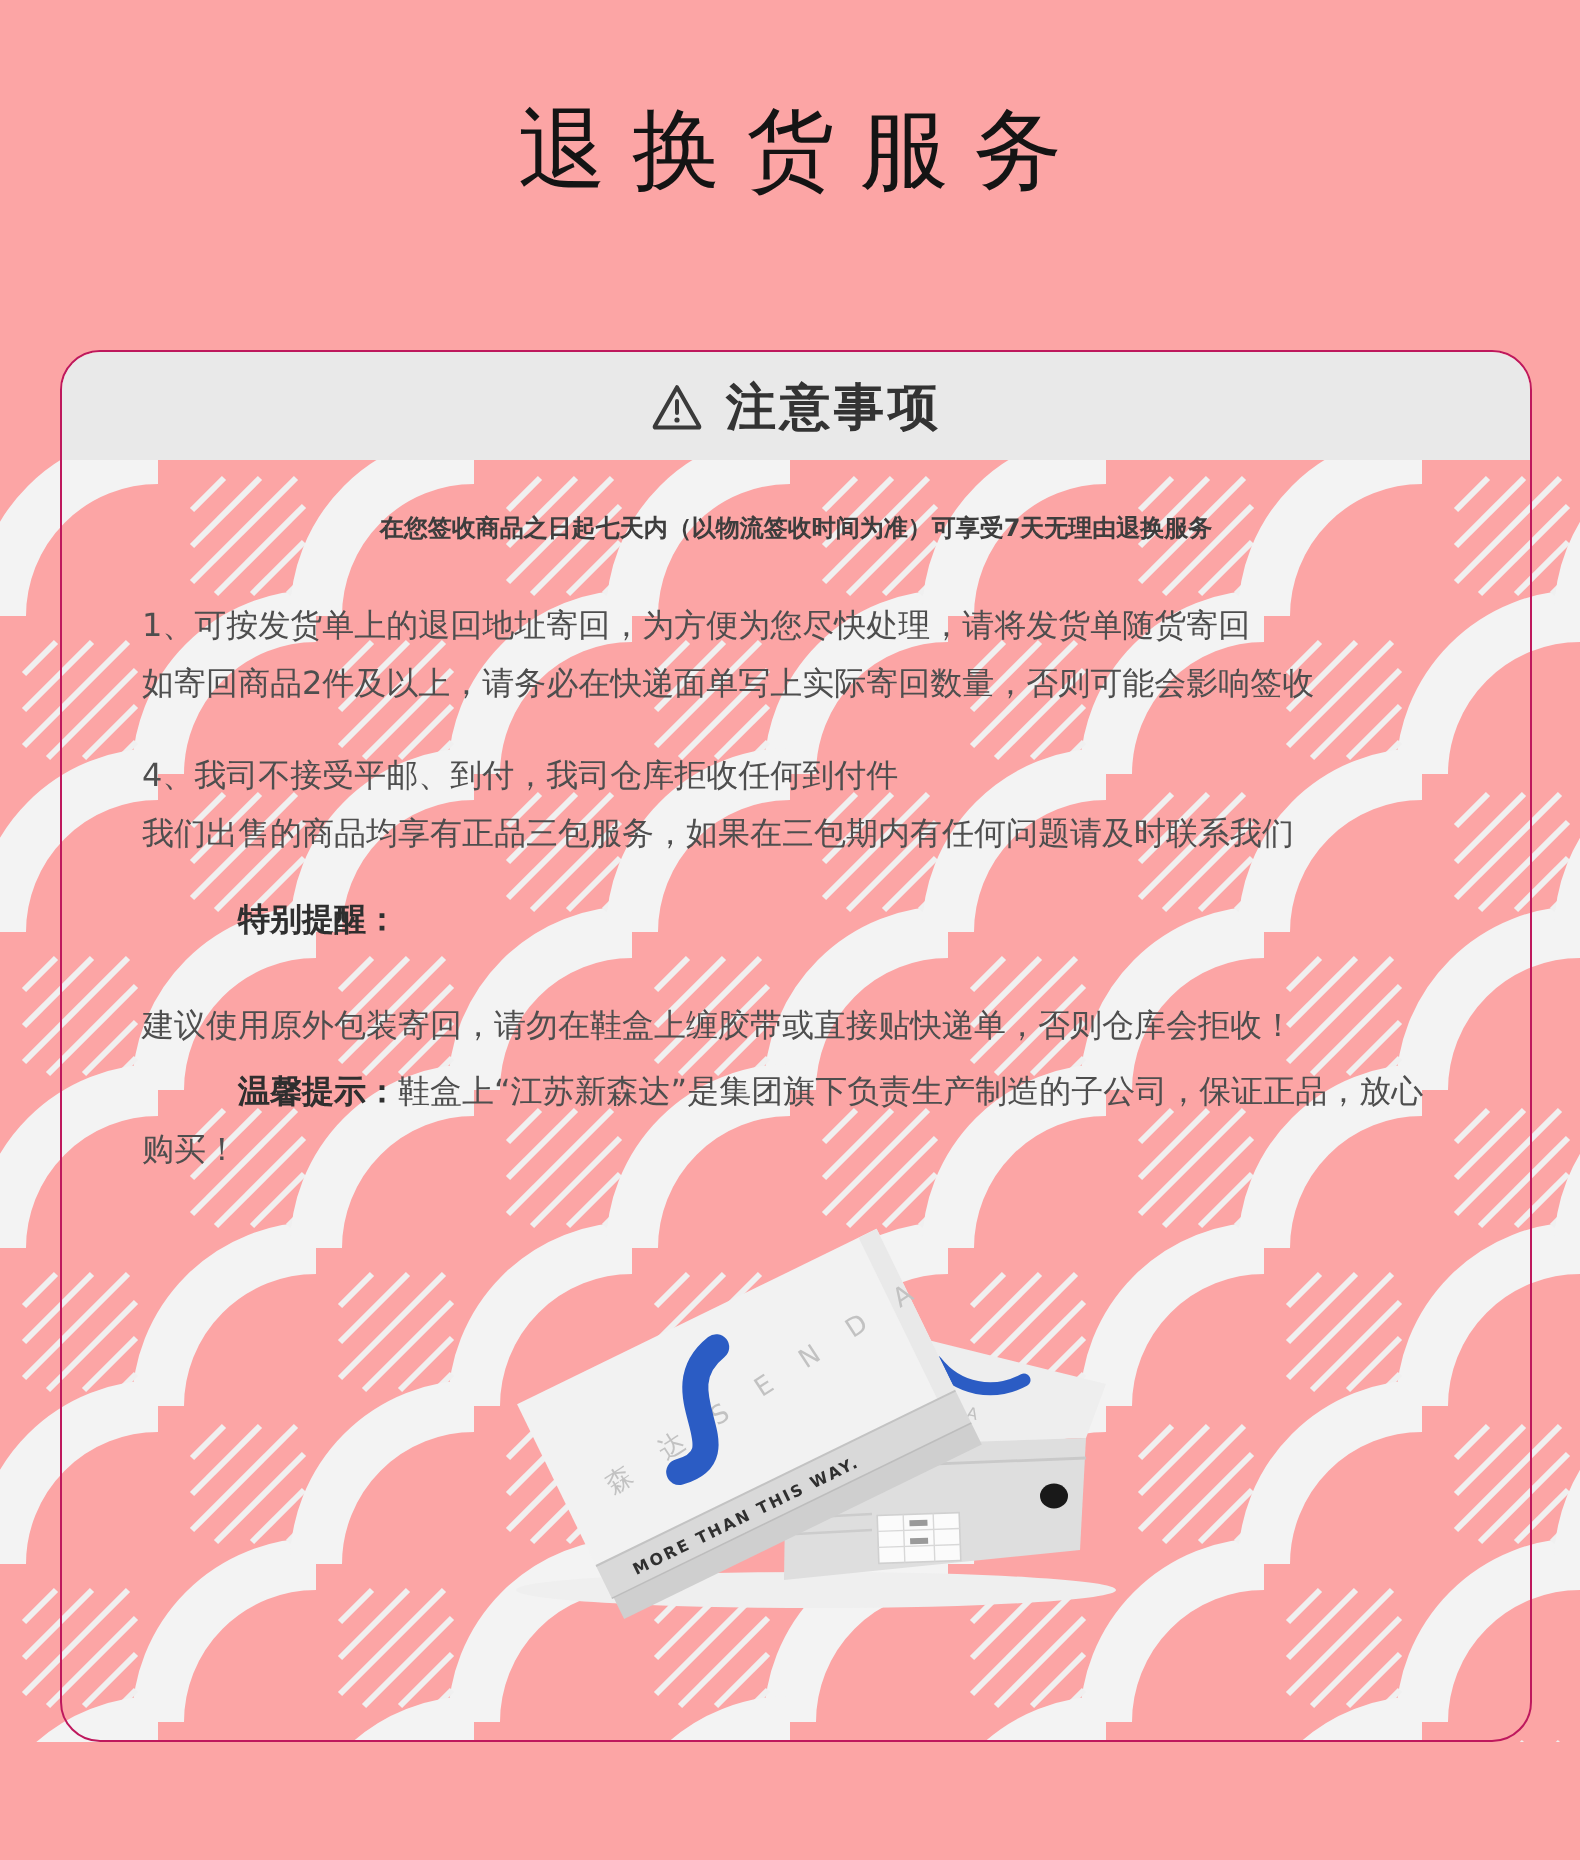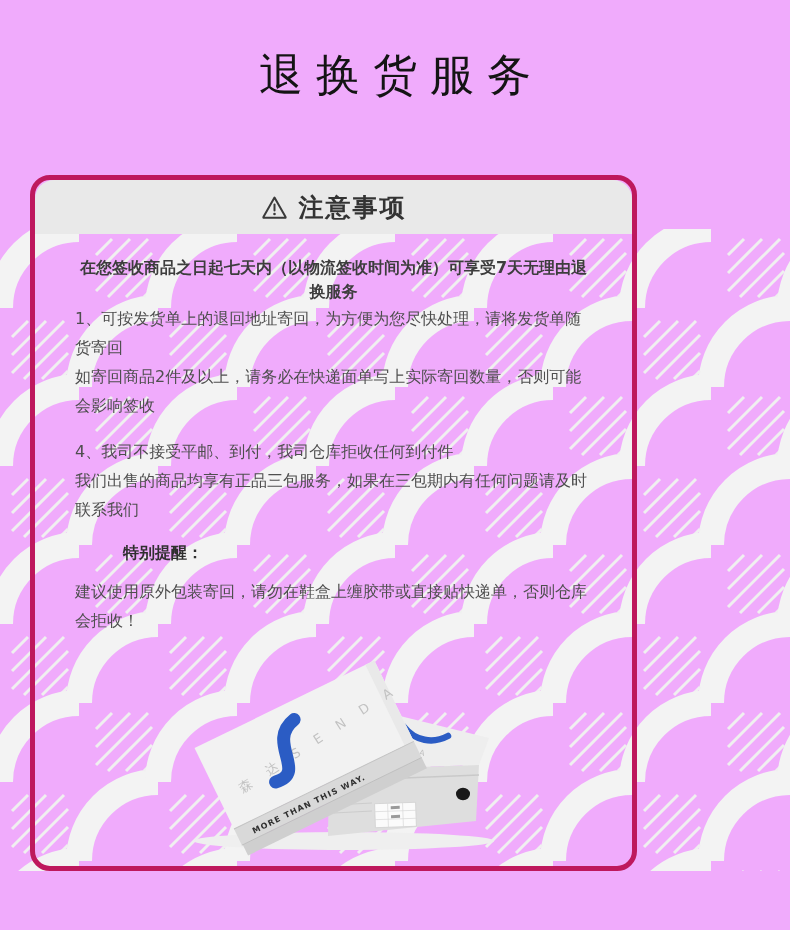--- a/index.html
+++ b/index.html
@@ -1,35 +1,35 @@
 <!DOCTYPE html>
 <html><head>
 <meta charset="utf-8">
 <style>
   html,body{margin:0;padding:0;}
   body{background:#ffffff;font-family:"DejaVu Sans","Liberation Sans",sans-serif;}
-  .page{position:relative;width:790px;height:930px;background:#f0abfc;overflow:hidden;}
+  .page{position:relative;width:790px;height:930px;background:#fca5a5;overflow:hidden;}
 
   .page-title{position:absolute;top:46px;left:0;width:100%;text-align:center;
     font-size:44px;font-weight:500;color:#141414;letter-spacing:13px;text-indent:13px;margin:0;}
 
   .pattern-band{position:absolute;left:0;top:229px;width:790px;height:642px;overflow:hidden;}
   .pattern-band svg{display:block;}
 
-  .notice-card{position:absolute;left:30px;top:175px;width:607px;height:696px;
-    border:5px solid #be185d;border-radius:20px;background:transparent;box-sizing:border-box;}
+  .notice-card{position:absolute;left:30px;top:175px;width:736px;height:696px;
+    border:1px solid #be185d;border-radius:20px;background:transparent;box-sizing:border-box;}
   .card-header{height:54px;background:#e9e9e9;border-radius:19px 19px 0 0;
     display:flex;align-items:center;justify-content:center;gap:11px;}
   .card-header .hdr-title{font-size:25px;font-weight:700;color:#333333;letter-spacing:2px;}
   .card-body{position:relative;padding:0 40px;}
 
-  .intro{margin:22px 0 0;text-align:center;font-size:16px;font-weight:700;color:#3d3d3d;line-height:24px;}
+  .intro{margin:22px 0 0;text-align:center;font-size:12px;font-weight:700;color:#3d3d3d;line-height:24px;}
   .para{margin:0;font-size:16px;color:#4e4e4e;line-height:29px;}
-  .m22{} .m13{margin-top:13px;} .m17{margin-top:17px;}
-  .m14{margin-top:14px;} .m6{margin-top:10px;} .m4{margin-top:4px;}
+  .m22{margin-top:22px;} .m13{margin-top:13px;} .m17{margin-top:17px;}
+  .m14{margin-top:14px;} .m6{margin-top:24px;} .m4{margin-top:4px;}
   .bold-label{font-weight:700;color:#2f2f2f;margin-left:48px;}
 
   .box-figure{position:relative;margin:18px auto 0;width:320px;height:205px;}
   .box-figure svg{display:block;}
 </style>
 </head>
 <body>
 
 <div class="page">
 
@@ -111,20 +111,23 @@
       </p>
 
 
       <p class="para m17">
         <span>4、我司不接受平邮、到付，我司仓库拒收任何到付件</span><br>
         <span>我们出售的商品均享有正品三包服务，如果在三包期内有任何问题请及时联系我们</span>
       </p>
 
       <p class="para m14 bold-label">特别提醒：</p>
       <p class="para m6">建议使用原外包装寄回，请勿在鞋盒上缠胶带或直接贴快递单，否则仓库会拒收！</p>
+      <p class="para m4">
+        <span class="bold-label">温馨提示：</span><span>鞋盒上“江苏新森达”是集团旗下负责生产制造的子公司，保证正品，放心购买！</span>
+      </p>
 
       <figure class="box-figure" style="margin:18px auto 0;">
         <svg width="320" height="205" viewBox="0 0 320 205" xmlns="http://www.w3.org/2000/svg">
 
           <ellipse cx="170" cy="188" rx="150" ry="9" fill="#efefef"></ellipse>
 
           <g>
             <polygon points="155,117 222,62 315,85 305,112" fill="#eeeeee"></polygon>
             <polygon points="155,117 305,112 302,168 154,183" fill="#dedede"></polygon>
             <polyline points="155,128 305,122" stroke="#c9c9c9" stroke-width="1.4" fill="none"></polyline>

